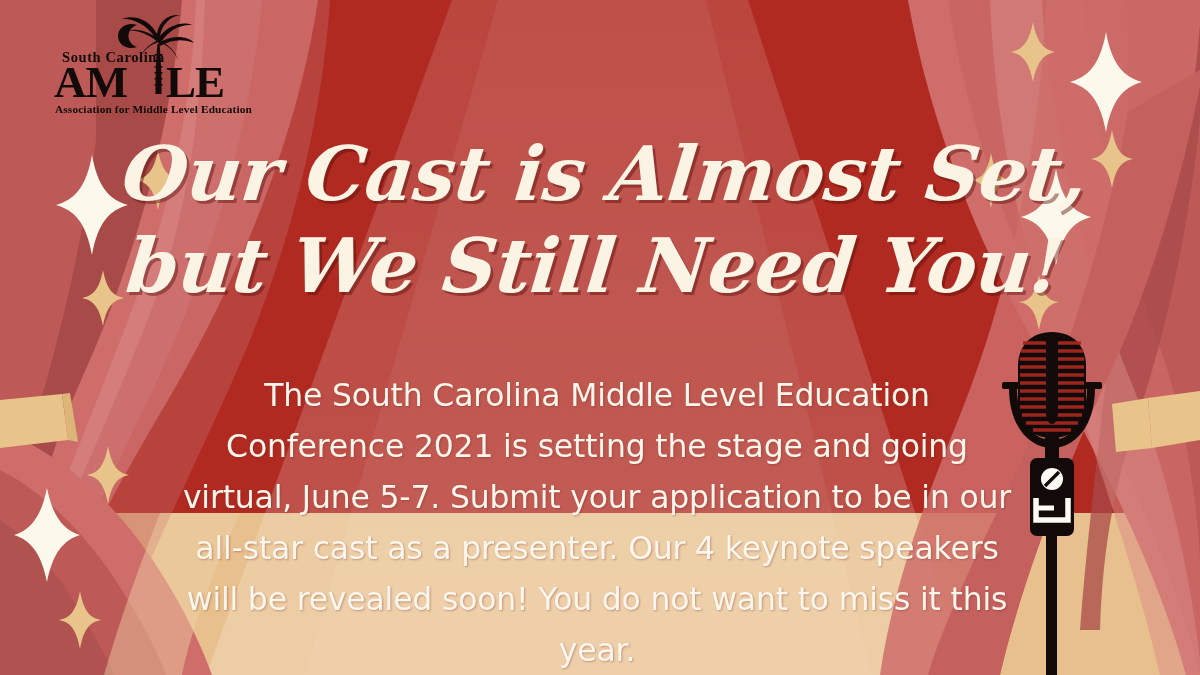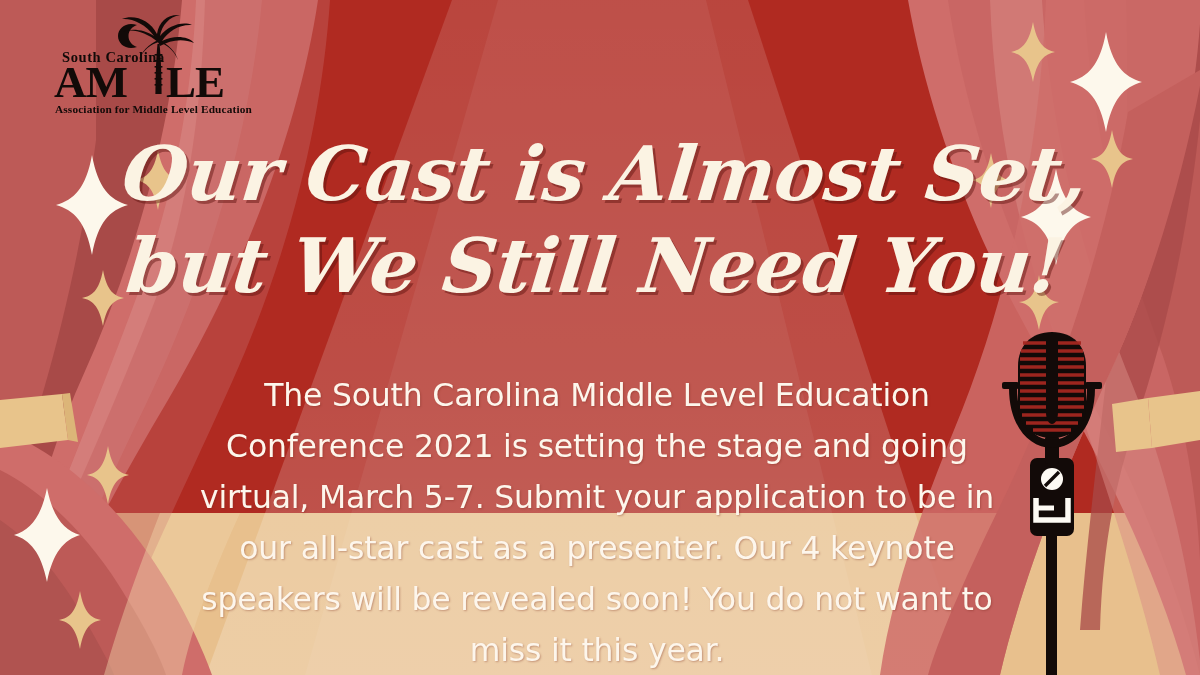--- a/index.html
+++ b/index.html
@@ -178,21 +178,21 @@
 
       <text x="29" y="99" font-family="'Liberation Serif', serif" font-weight="bold" font-size="11.3" letter-spacing="0.15">Association for Middle Level Education</text>
     </g>
   </svg>
 
   <div id="headline">
     <span class="hl-line">Our Cast is Almost Set,</span>
     <span class="hl-line">but We Still Need You!</span>
   </div>
 
-  <div id="body-copy">The South Carolina Middle Level Education Conference 2021 is setting the stage and going virtual, March 5-7.  Submit your application to be in our all-star cast as a presenter. Our 4 keynote speakers will be revealed soon! You do not want to miss it this year.</div>
+  <div id="body-copy">The South Carolina Middle Level Education Conference 2021 is setting the stage and going virtual, June 5-7.  Submit your application to be in our all-star cast as a presenter. Our 4 keynote speakers will be revealed soon! You do not want to miss it this year.</div>
 
   <svg id="microphone" viewBox="0 0 120 345">
     <g fill="#120a08">
 
       <rect x="54" y="200" width="11" height="145"></rect>
 
       <rect x="38" y="128" width="44" height="78" rx="7"></rect>
 
       <rect x="53" y="106" width="14" height="28" rx="3"></rect>
 

